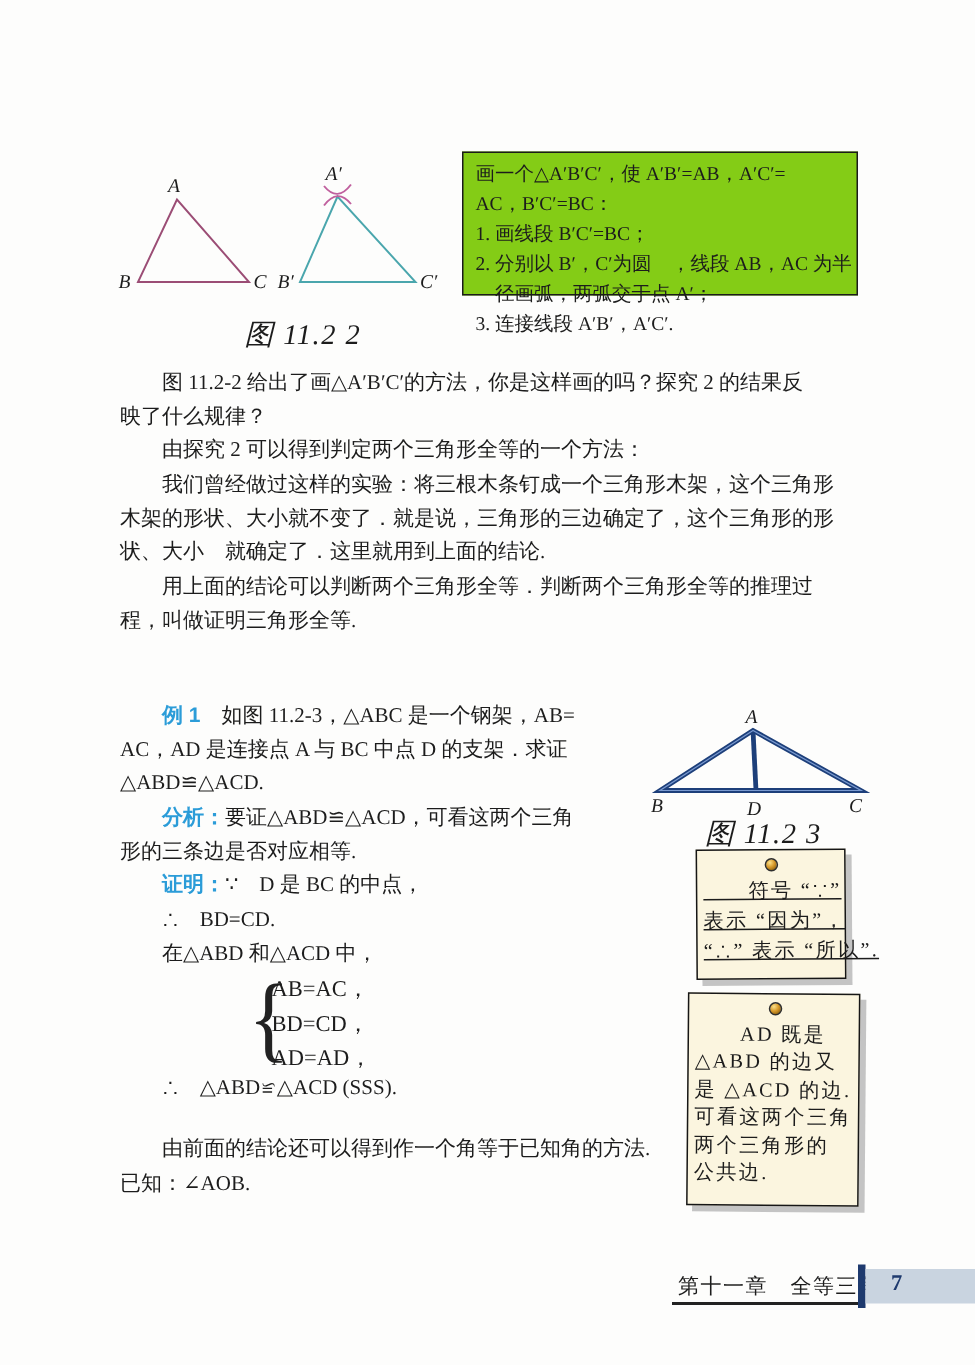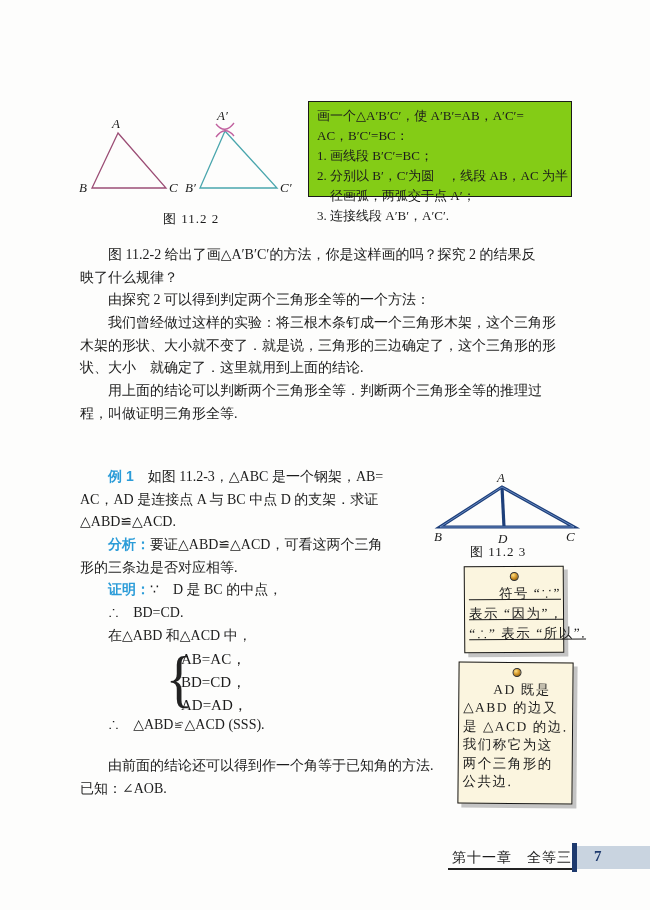--- a/index.html
+++ b/index.html
@@ -3,21 +3,21 @@
 <meta charset="utf-8">
 <style>
   html,body{margin:0;padding:0;background:#e8e8e8;}
   .page{
     position:relative;width:650px;height:910px;margin:0 auto;
     background:#fdfdfc;overflow:hidden;
     font-family:"Liberation Serif","DejaVu Serif",serif;color:#1c1c1c;
   }
   .fig-overlay{position:absolute;left:0;top:0;pointer-events:none;}
   .vlabel{position:absolute;font-style:italic;font-size:13px;line-height:13px;white-space:nowrap;}
-  .caption{position:absolute;font-size:13px;white-space:nowrap;letter-spacing:1px;}
+  .caption{position:absolute;font-size:19px;white-space:nowrap;letter-spacing:1px;font-style:italic;}
   .tline{white-space:nowrap;}
   .body-lines{position:absolute;}
   .body-lines .tline{height:22.7px;font-size:14px;}
   .inst-box{
     position:absolute;left:308px;top:101px;width:264px;height:96px;
     border:1.5px solid #1b1b1b;background:#84cc16;padding:5px 8px 0 8px;box-sizing:border-box;
   }
   .inst-box .tline{height:20px;font-size:13px;}
   .eq-brace{position:absolute;left:164px;top:643px;font-size:64px;line-height:72px;
     font-weight:400;transform:scaleX(.9);color:#222;}
@@ -125,21 +125,21 @@
         <div class="tline"><span>“∴” 表示 “所以”.</span></div>
       </div>
   </div>
 
   <div class="note note-2" style="background: rgb(251, 245, 223);">
     <span class="pin"></span>
     <div>
         <div class="tline"><span>　　AD 既是</span></div>
         <div class="tline"><span>△ABD 的边又</span></div>
         <div class="tline"><span>是 △ACD 的边.</span></div>
-        <div class="tline"><span>我们称它为这</span></div>
+        <div class="tline"><span>可看这两个三角</span></div>
         <div class="tline"><span>两个三角形的</span></div>
         <div class="tline"><span>公共边.</span></div>
       </div>
   </div>
 
   <span class="footer-chapter">第十一章　全等三角形</span>
   <div class="footer-rule"></div>
   <div class="footer-bar" style="background: rgb(30, 58, 110);"></div>
   <div class="footer-band" style="background: rgb(201, 212, 224);"></div>
   <span class="footer-page" style="color: rgb(30, 58, 110);">7</span>

